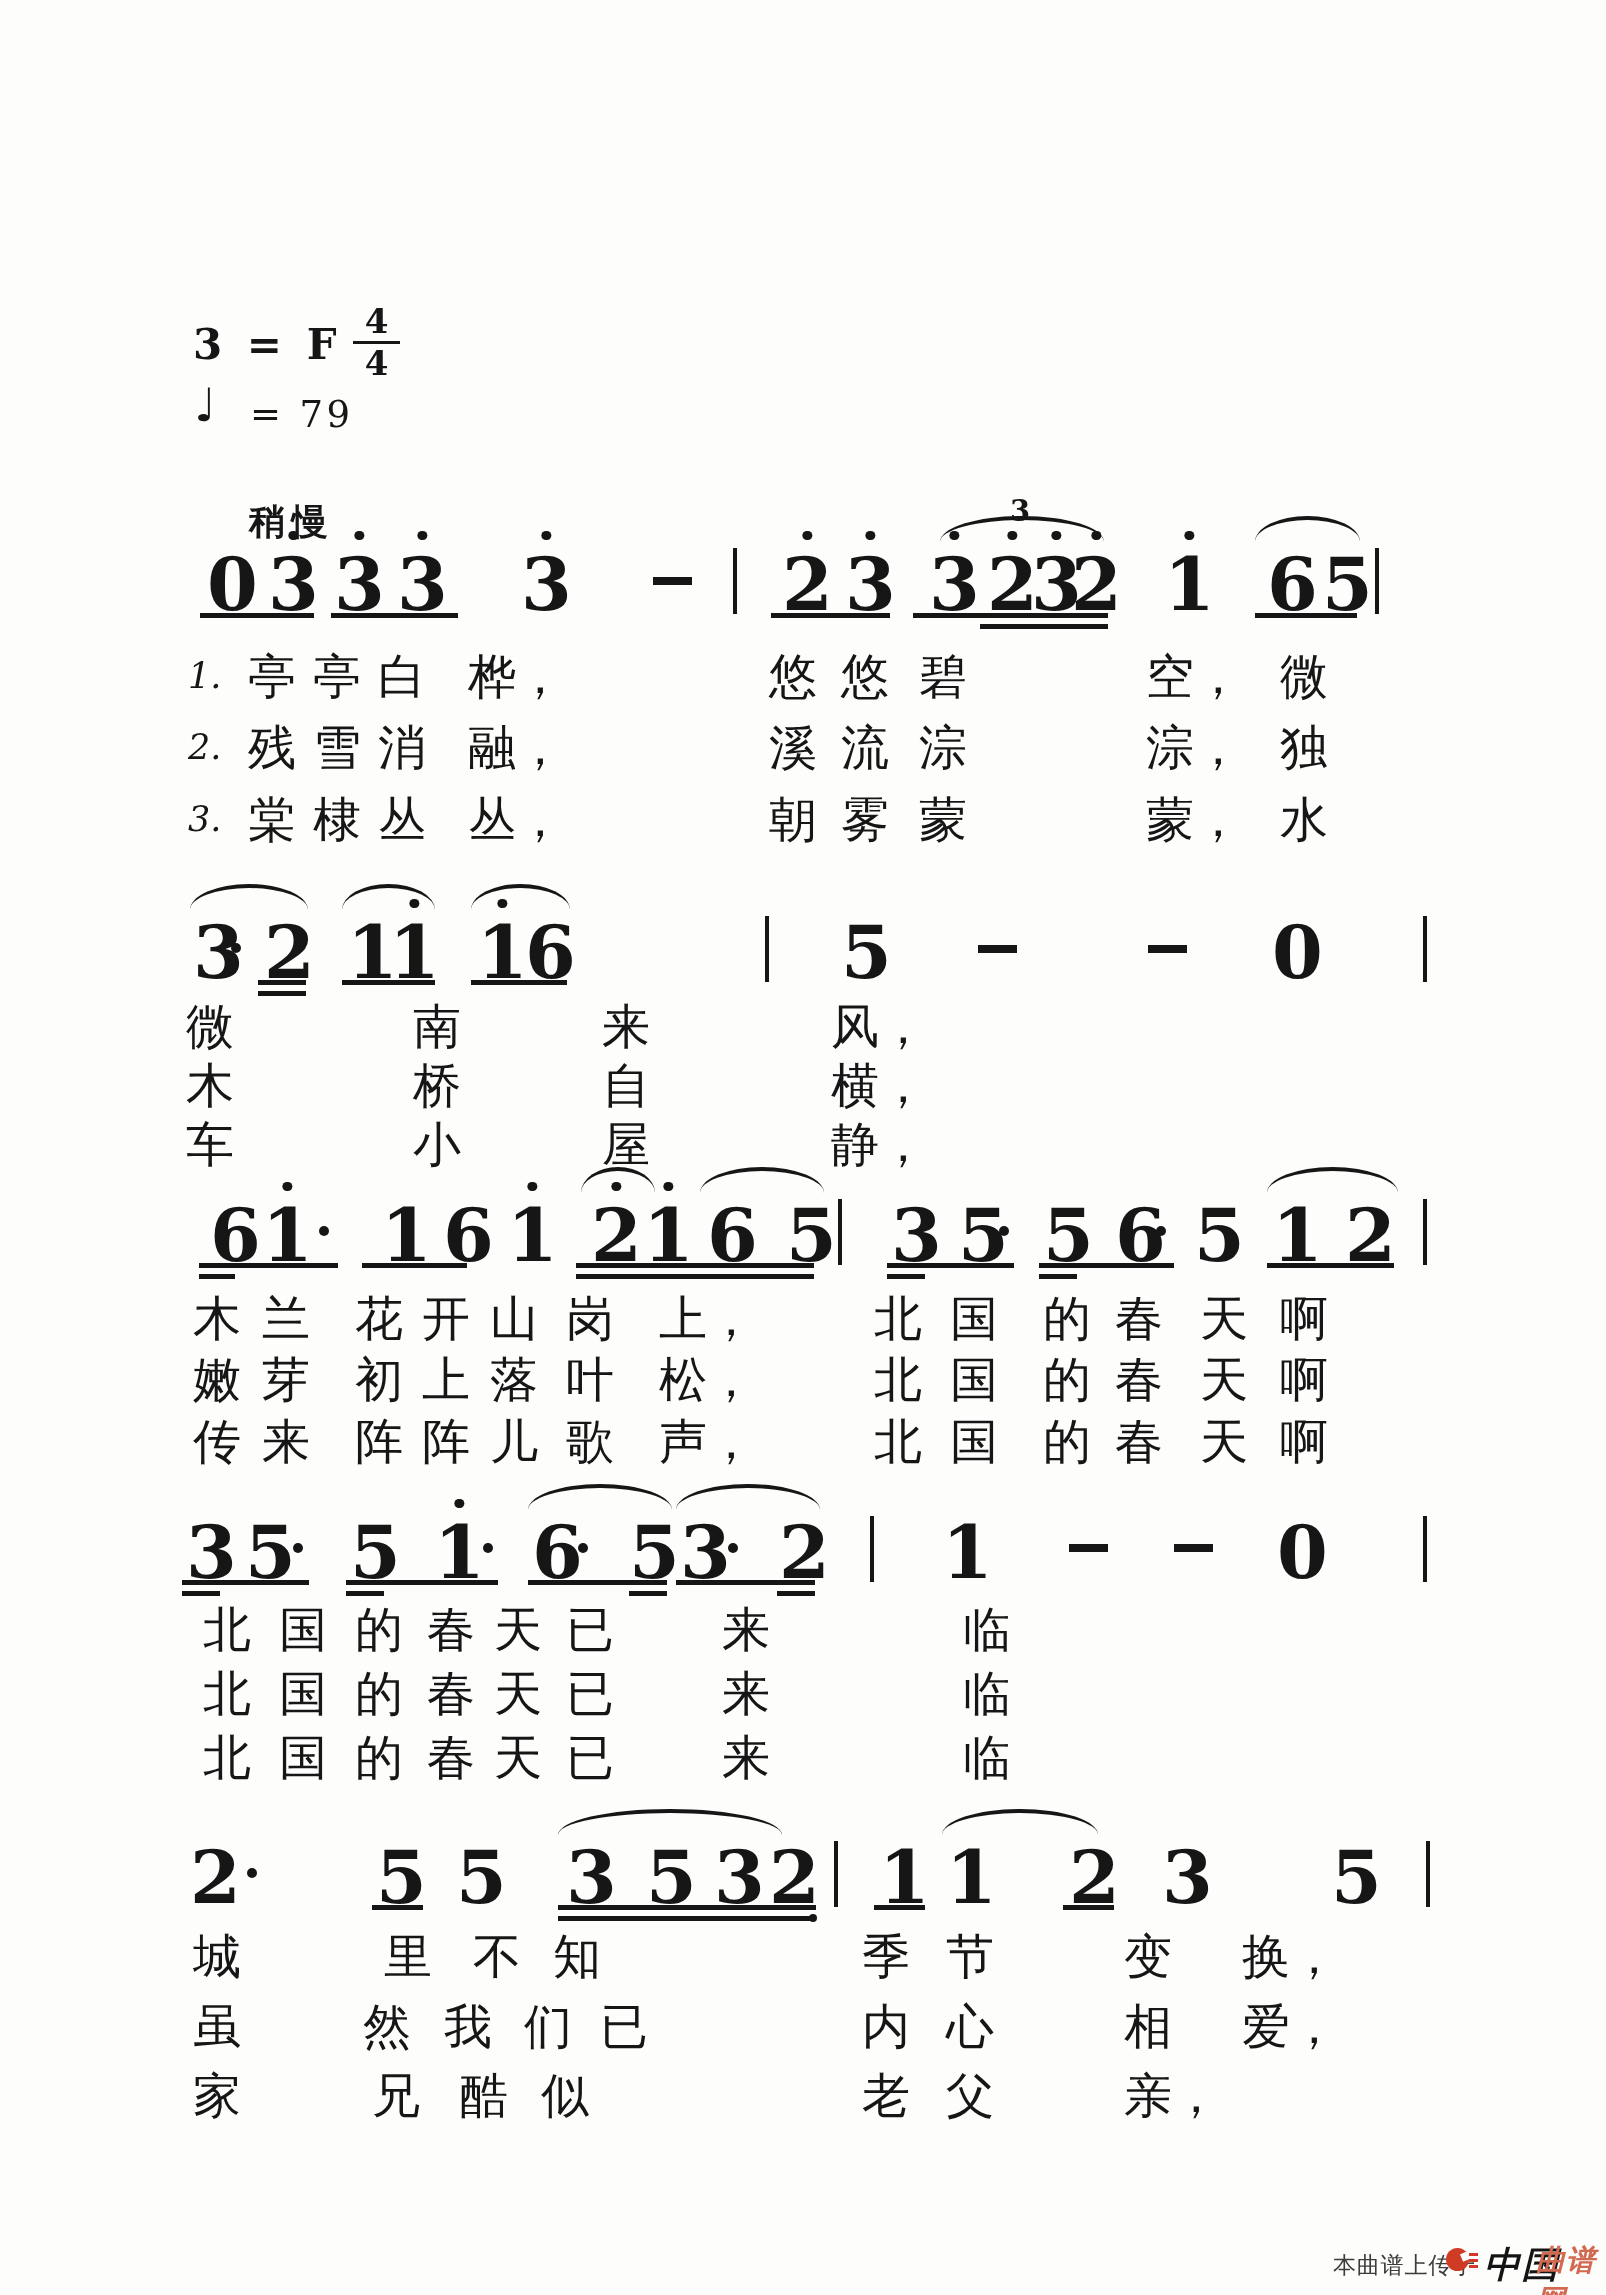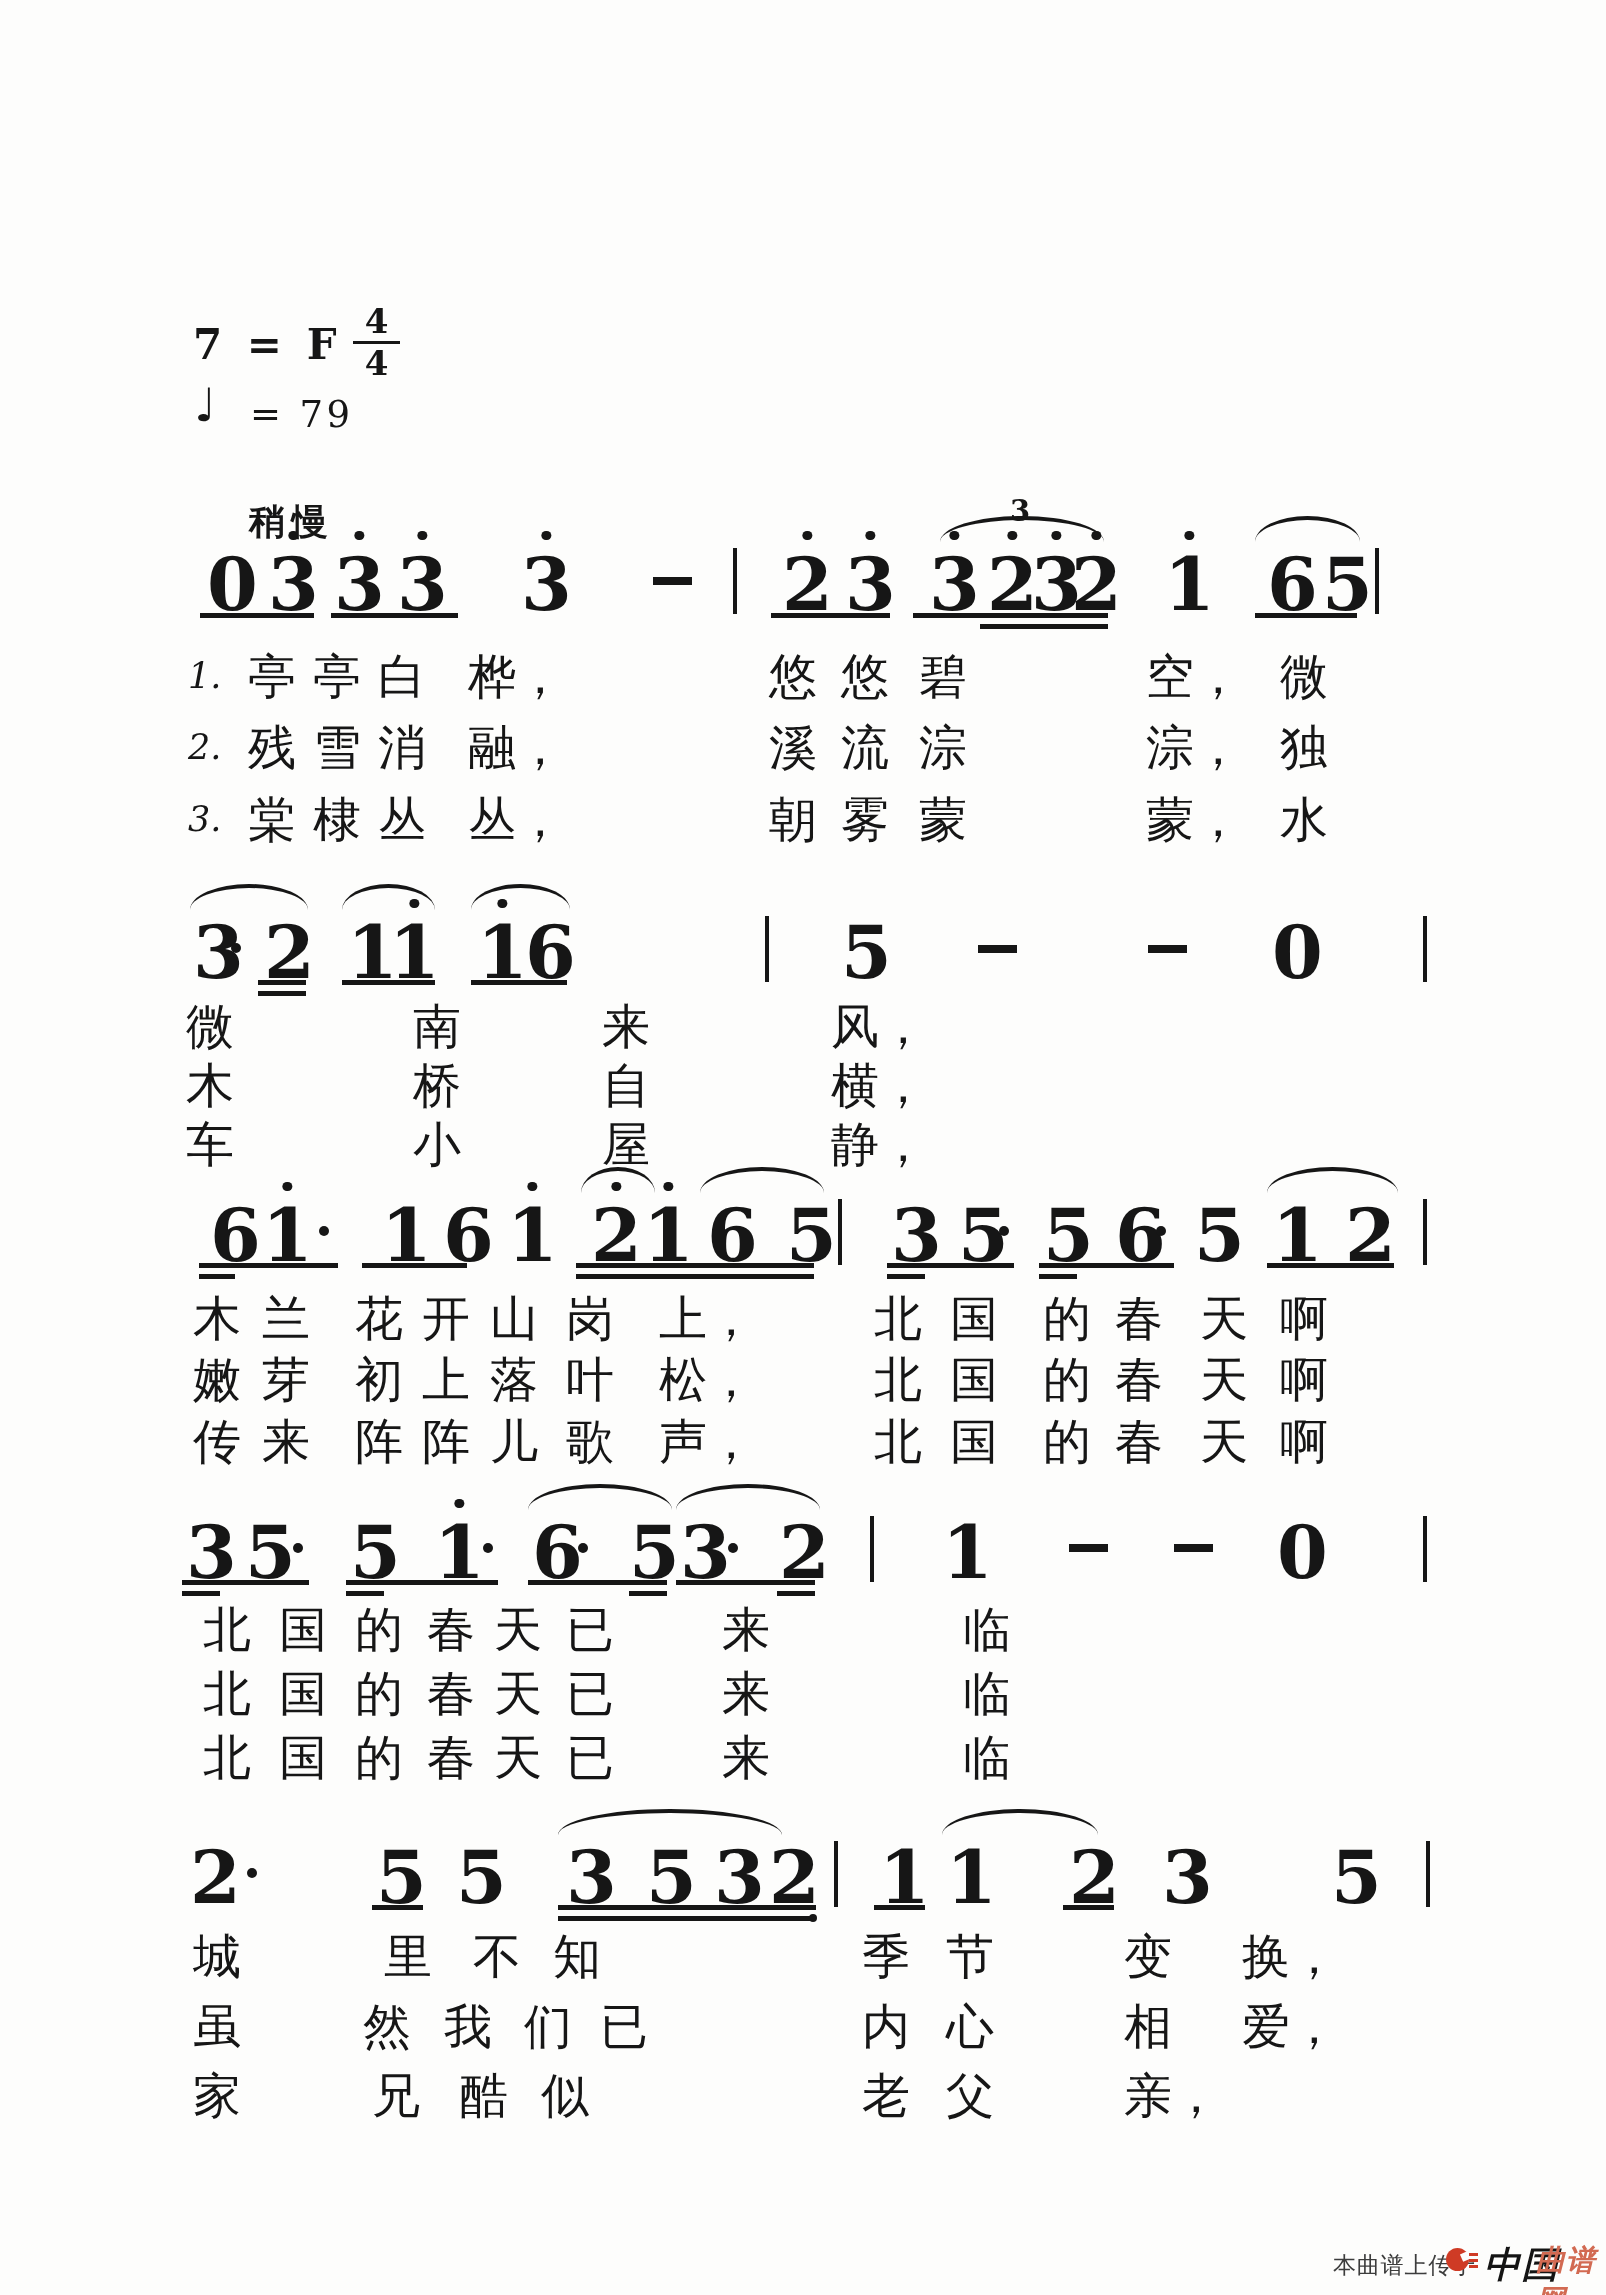--- a/index.html
+++ b/index.html
@@ -36,21 +36,21 @@
   .wm-logo .c::after{content:"";position:absolute;right:-2.5px;top:4.2px;width:11px;height:7.6px;background:#fdfdfc;transform:rotate(-24deg);}
   .wm-logo .b{position:absolute;left:23px;width:9.3px;height:3.4px;background:#cf3b25;}
   .wm-cn{position:absolute;left:1484px;top:2241px;font-family:"DejaVu Sans",sans-serif;font-style:italic;font-weight:900;font-size:36px;color:#141414;letter-spacing:1.7px;}
   .wm-site{position:absolute;left:1536px;top:2241px;font-family:"DejaVu Sans",sans-serif;font-style:italic;font-weight:900;font-size:29px;color:#d26a52;letter-spacing:0.8px;}
 </style>
 </head>
 <body>
 
 <div id="canvas">
 
-  <div class="keysig">7 = F</div>
+  <div class="keysig">3 = F</div>
   <div class="frac">
     <span class="fn">4</span>
     <span class="fl"></span>
     <span class="fn">4</span>
   </div>
 
   <div class="temponote">♩</div>
   <div class="tempoval">= 79</div>
   <div class="tempotext">稍慢</div>
 

